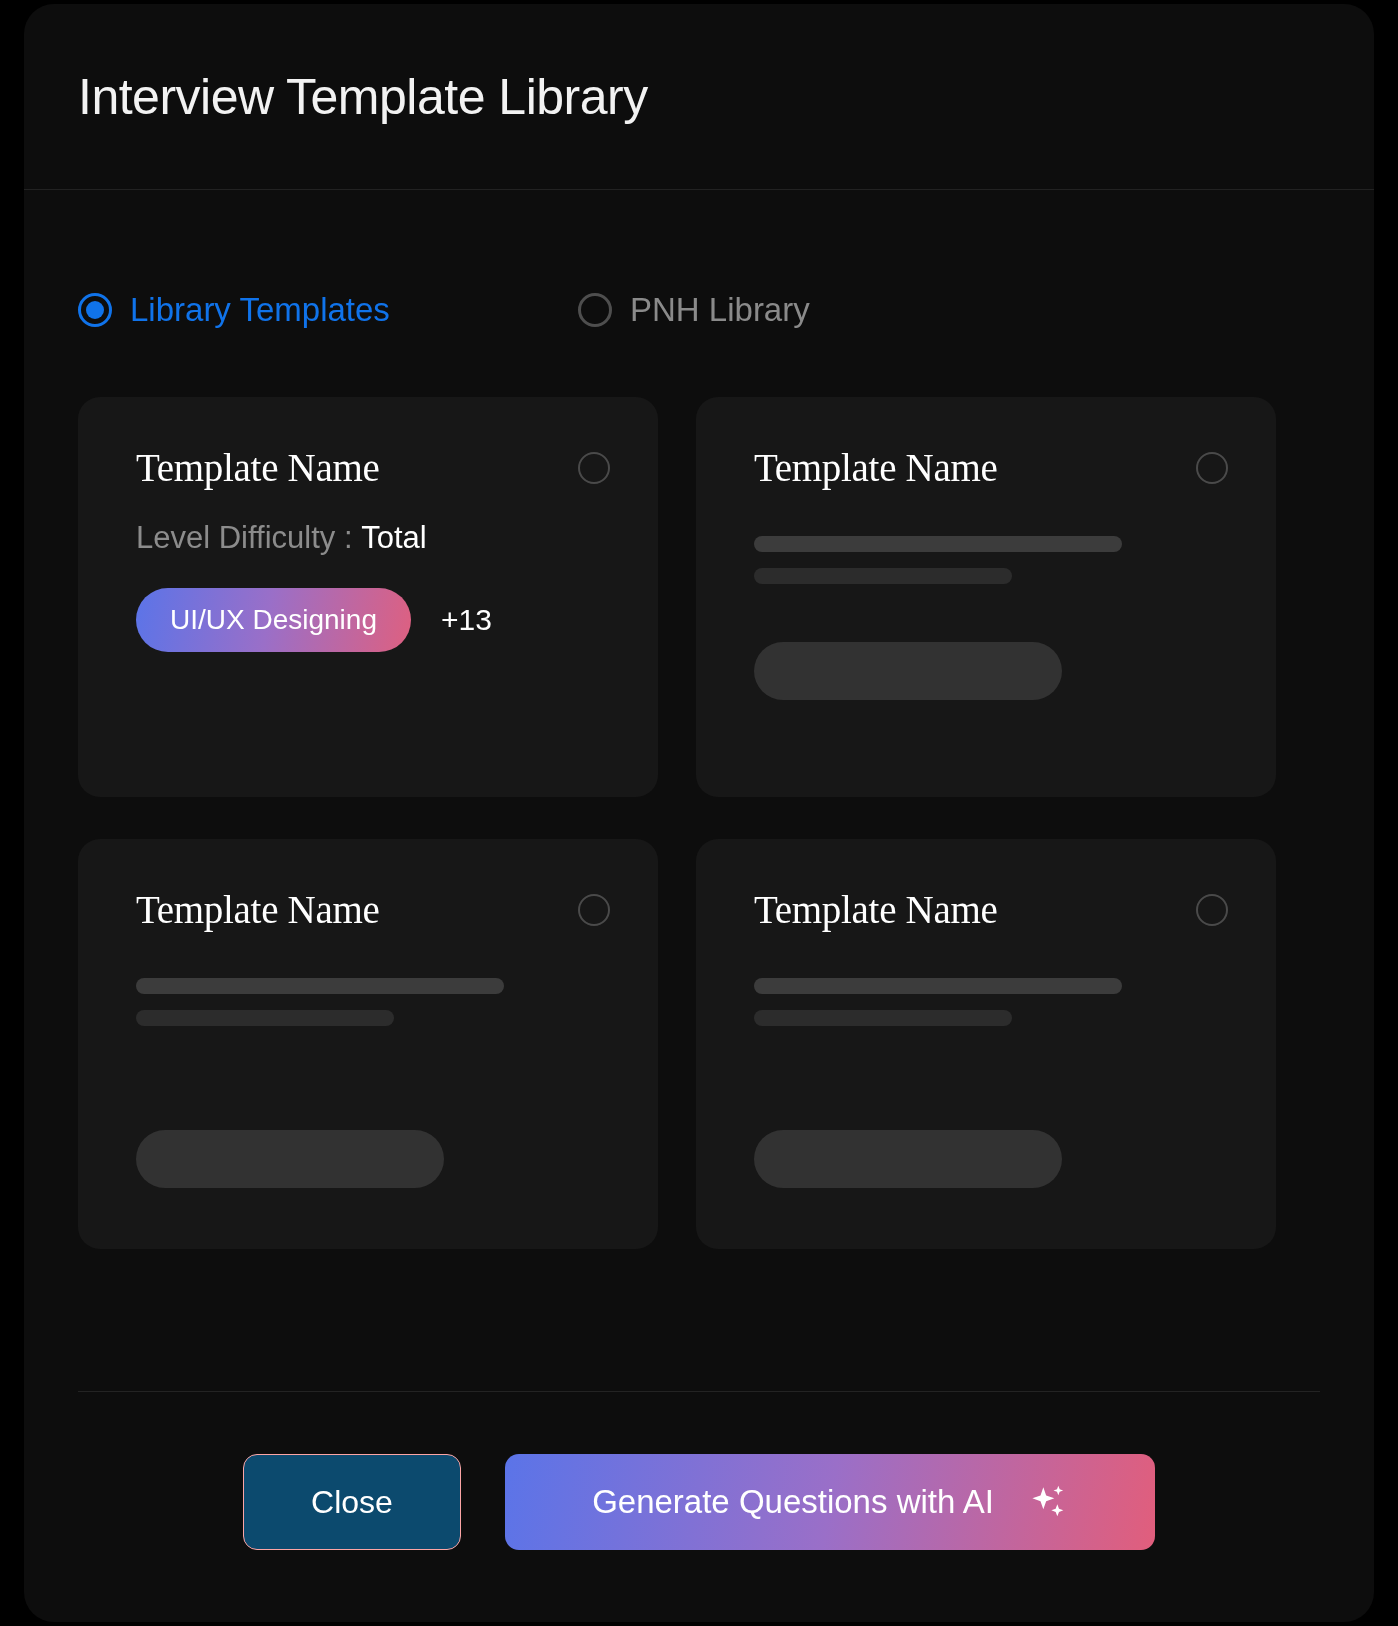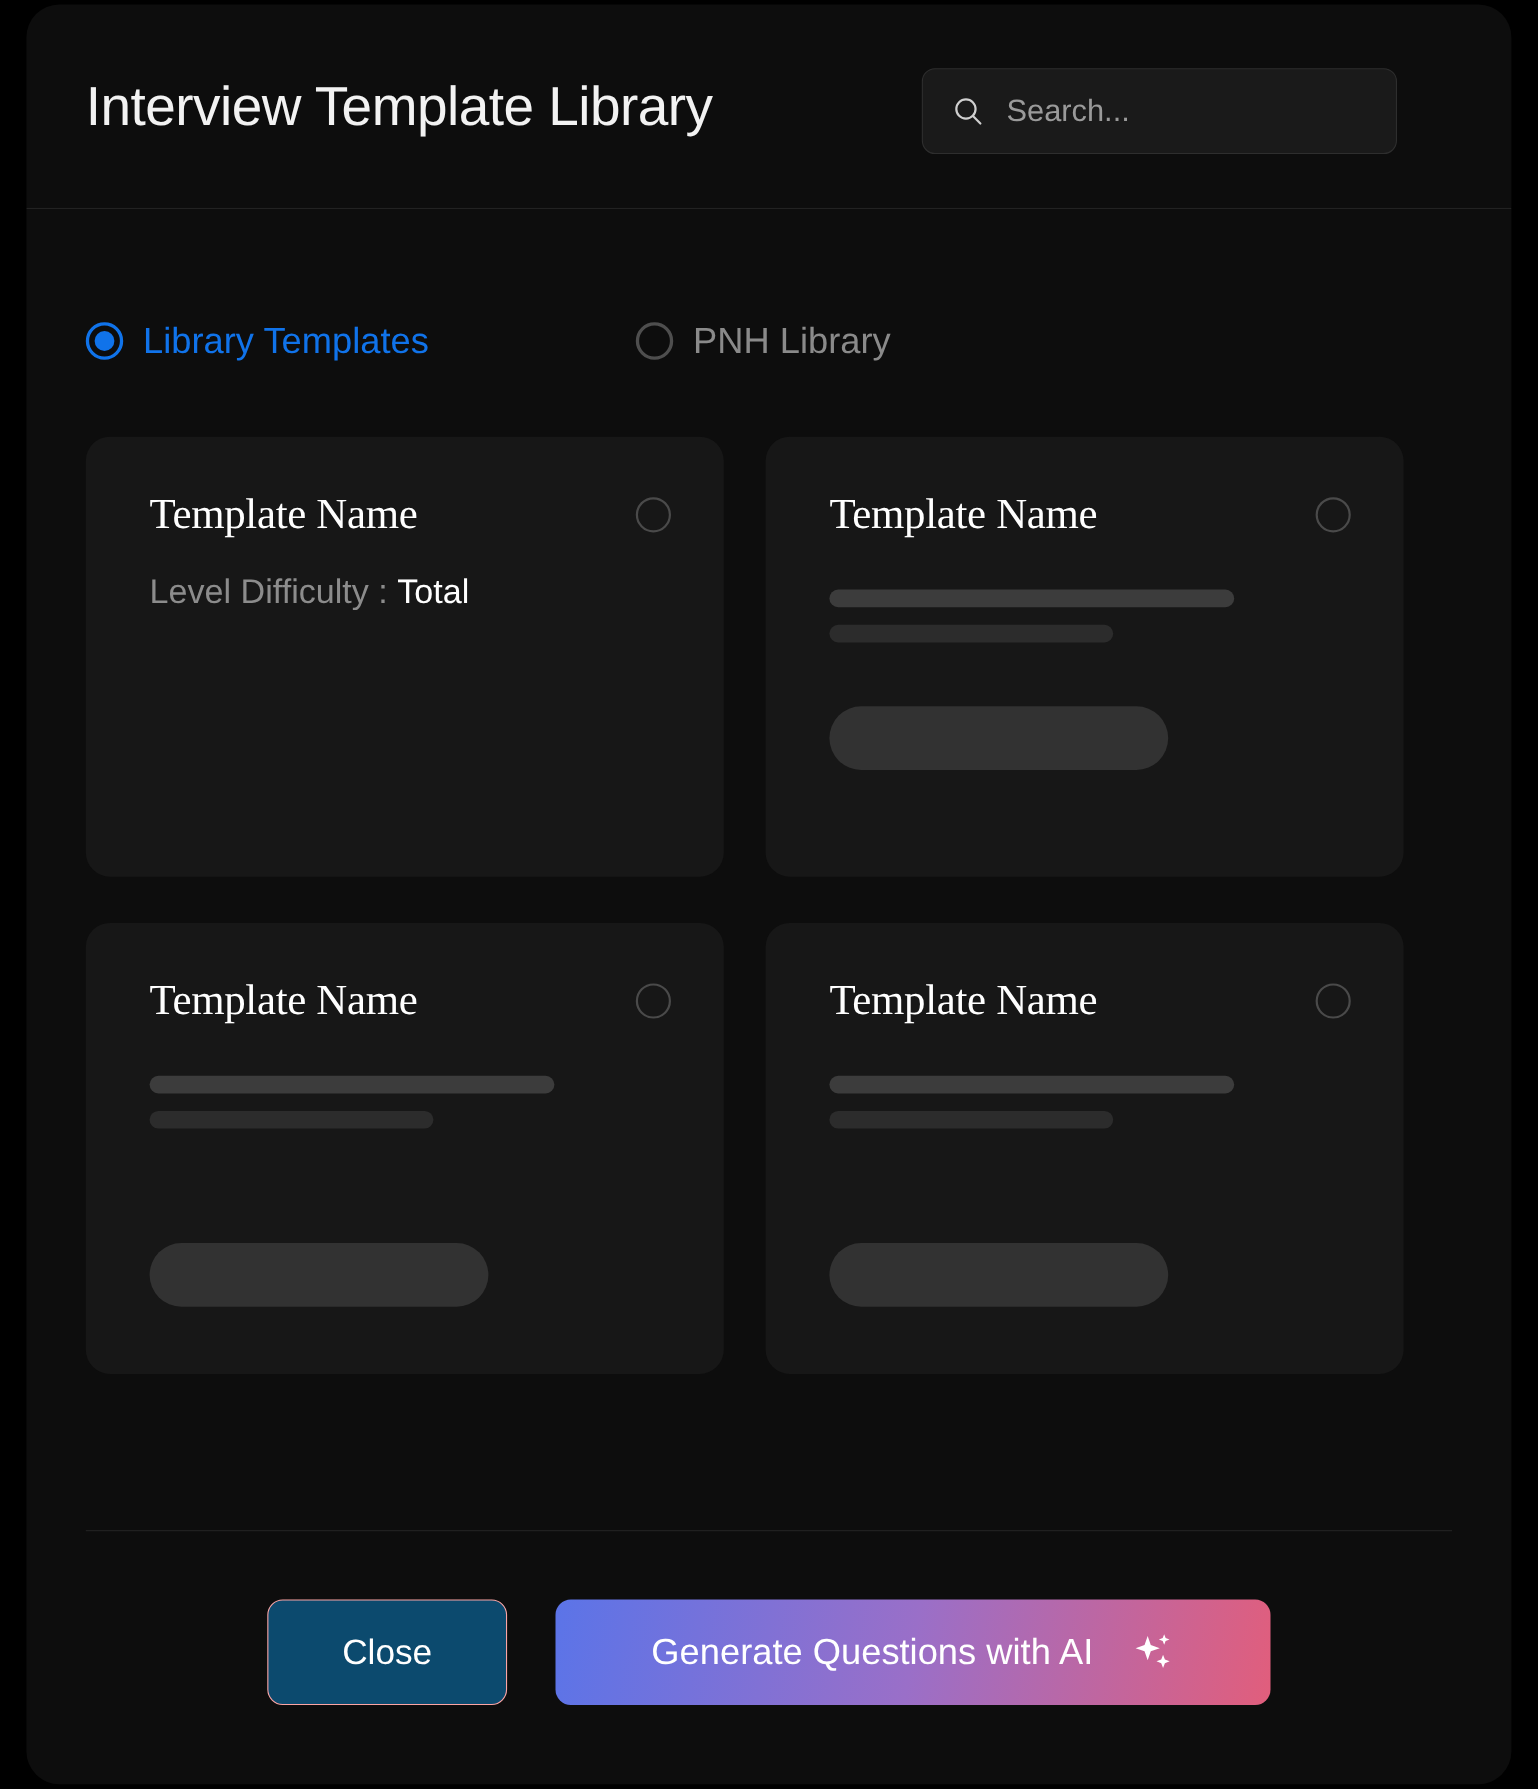--- a/index.html
+++ b/index.html
@@ -250,27 +250,20 @@
   .sparkle-icon { width: 40px; height: 40px; flex: 0 0 40px; display: block; }
 </style>
 </head>
 <body>
 
 <div class="modal">
 
   <div class="modal-header">
     <div class="page-title">Interview Template Library</div>
 
-    <div class="search-wrap">
-      <svg class="search-icon" viewBox="0 0 24 24" fill="none">
-        <circle cx="10.5" cy="10.5" r="7" stroke="#CFCFCF" stroke-width="1.6"></circle>
-        <line x1="15.6" y1="15.6" x2="21" y2="21" stroke="#CFCFCF" stroke-width="1.6" stroke-linecap="round"></line>
-      </svg>
-      <input class="search-input" type="text" placeholder="Search..." style="">
-    </div>
   </div>
 
   <div class="modal-body">
 
     <div class="radio-row">
       <div class="radio-item first selected">
         <span class="radio-dot"></span>
         <span class="radio-label">Library Templates</span>
       </div>
       <div class="radio-item">
@@ -281,20 +274,24 @@
 
     <div class="cards-grid">
 
       <div class="card">
         <div class="card-title-row">
           <span class="card-title">Template Name</span>
           <span class="card-radio"></span>
         </div>
         <div class="card-meta">
           <div class="meta-line"><span>Level Difficulty : </span><span class="meta-value">Total</span></div>
+        </div>
+        <div class="tag-row">
+          <span class="tag-pill">UI/UX Designing</span>
+          <span class="tag-more">+13</span>
         </div>
       </div>
 
       <div class="card">
         <div class="card-title-row">
           <span class="card-title">Template Name</span>
           <span class="card-radio"></span>
         </div>
         <div class="skeleton-block">
           <div class="sk-bar long"></div>

